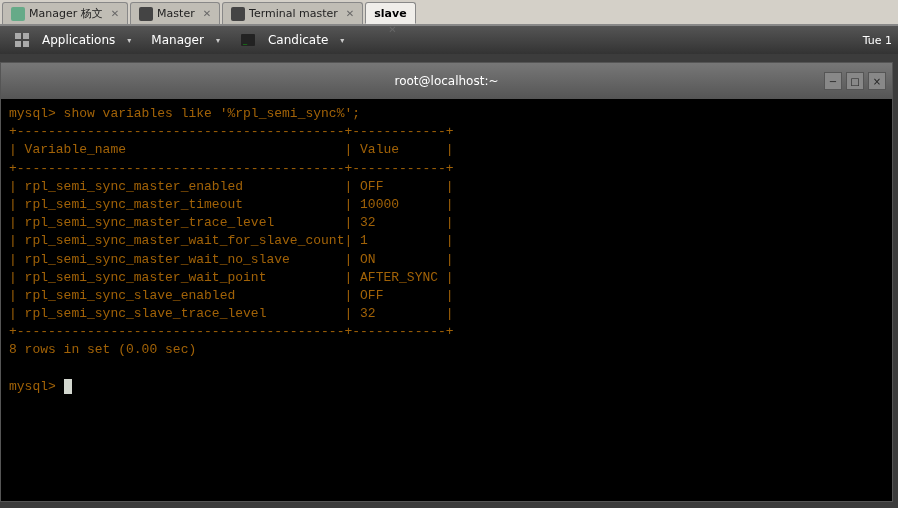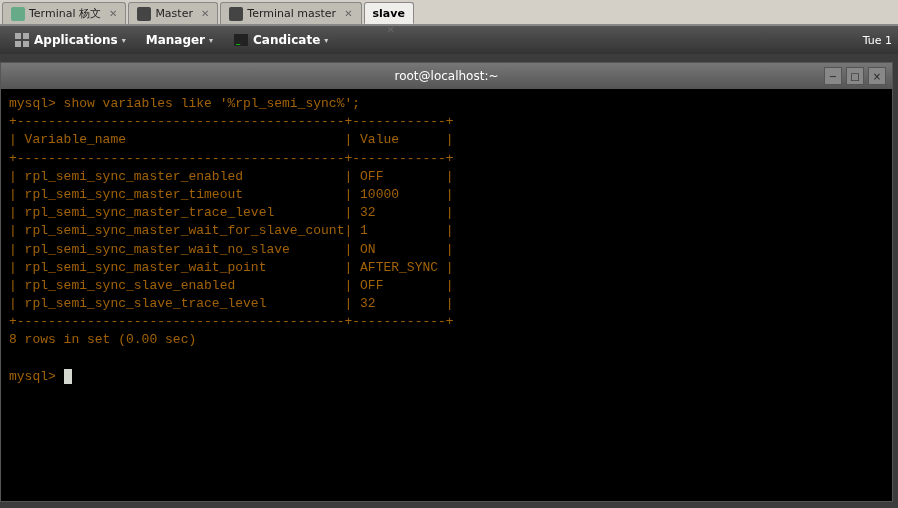--- a/index.html
+++ b/index.html
@@ -72,22 +72,21 @@
     }
     .panel-item {
       display: flex;
       align-items: center;
       height: 24px;
       padding: 0 8px;
       color: #fff;
       font-size: 12px;
       cursor: pointer;
       border-radius: 2px;
-      gap: 4px;
-      font-weight: bold;
+      gap: 12px;
     }
     .panel-arrow {
       font-size: 8px;
       color: #ccc;
     }
     .panel-clock {
       margin-left: auto;
       color: #fff;
       font-size: 11px;
     }
@@ -99,21 +98,21 @@
       left: 0;
       width: 893px;
       height: 440px;
       background: #000;
       border: 1px solid #555;
       display: flex;
       flex-direction: column;
     }
     #terminal-titlebar {
       background: linear-gradient(to bottom, #777, #555);
-      height: 26px;
+      height: 36px;
       display: flex;
       align-items: center;
       padding: 0 6px;
       position: relative;
     }
     #terminal-title {
       color: #fff;
       font-size: 12px;
       position: absolute;
       left: 50%;
@@ -163,21 +162,21 @@
       0%, 100% { opacity: 1; }
       50% { opacity: 0; }
     }
   </style>
 </head>
 <body>
 
 <div id="tabs-bar">
   <div class="tab">
     <span class="tab-icon" style="background:#6a8;"></span>
-    <span>Terminal 杨文</span>
+    <span>Manager 杨文</span>
     <span class="tab-close">✕</span>
   </div>
   <div class="tab">
     <span class="tab-icon terminal" style="background:#444;"></span>
     <span>Master</span>
     <span class="tab-close">✕</span>
   </div>
   <div class="tab">
     <span class="tab-icon terminal" style="background:#444;"></span>
     <span>Terminal master</span>

